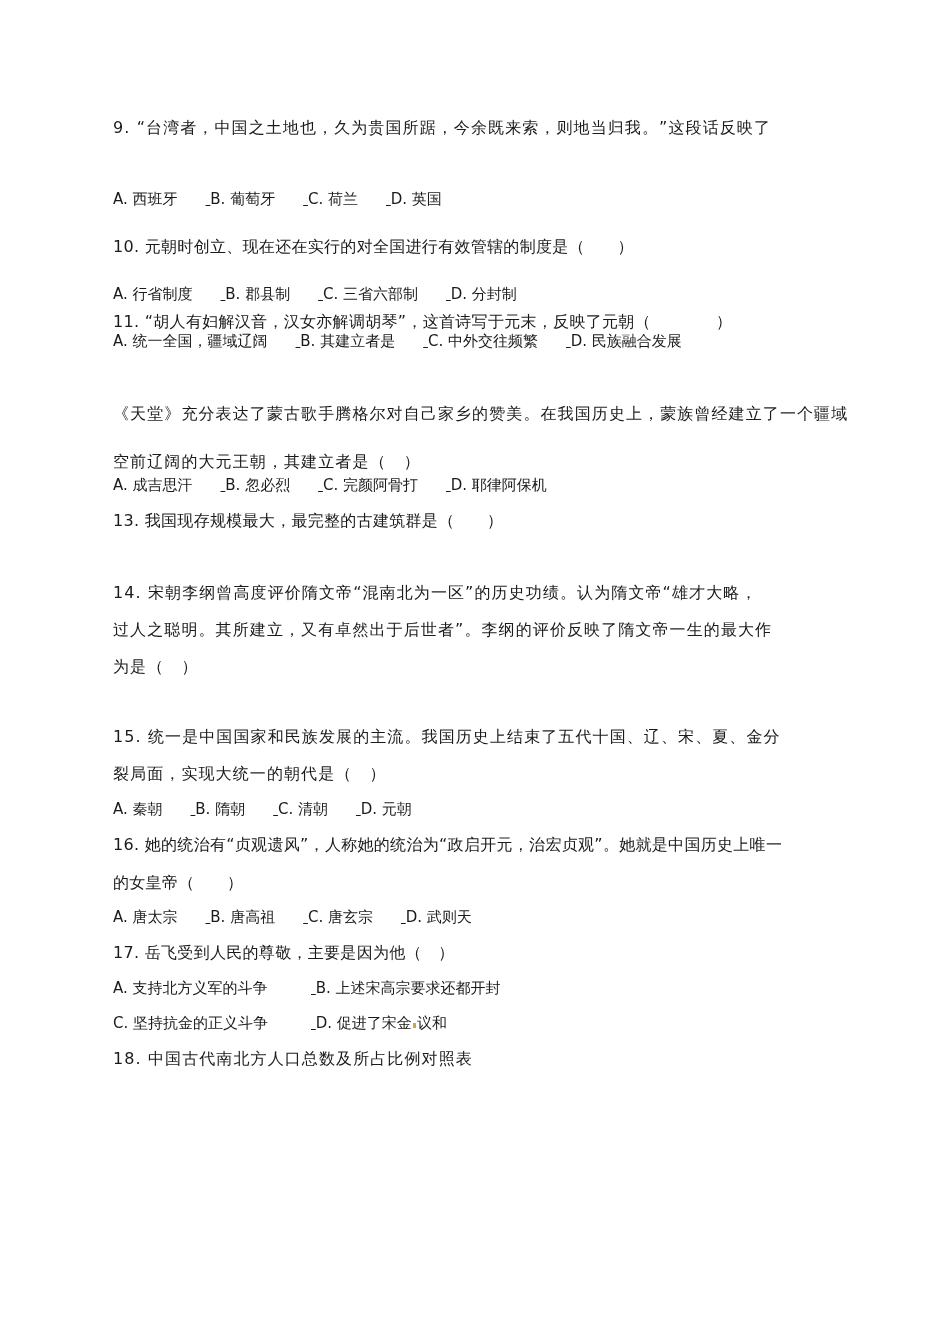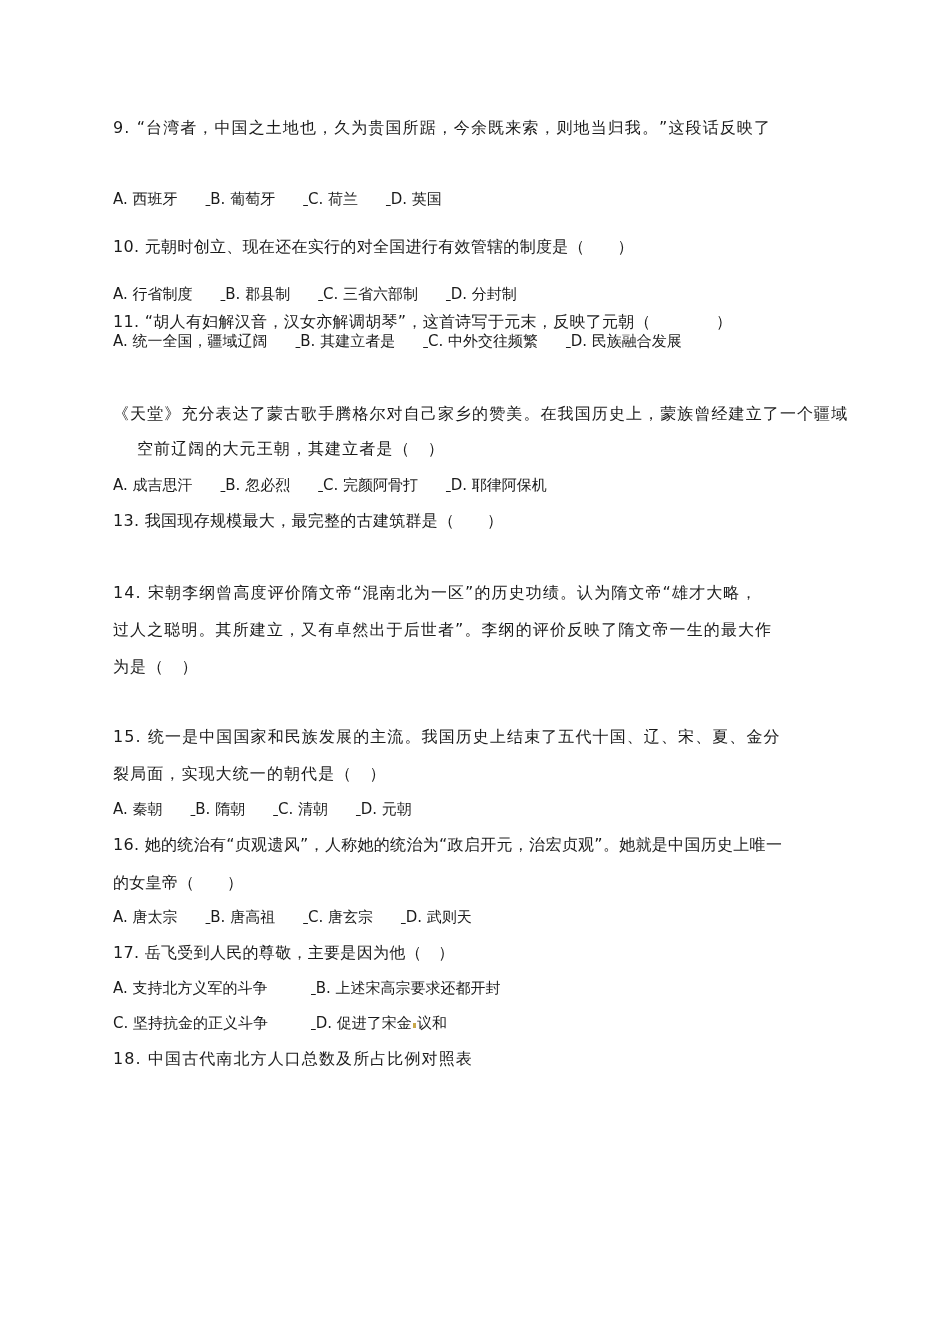--- a/index.html
+++ b/index.html
@@ -82,21 +82,21 @@
 
   <div class="line" style="top:312px;">11. “胡人有妇解汉音，汉女亦解调胡琴”，这首诗写于元末，反映了元朝（　　　　）</div>
   <div class="opts" style="top:331px;">
     <span class="opt">A. 统一全国，疆域辽阔</span>
     <span class="opt">B. 其建立者是</span>
     <span class="opt">C. 中外交往频繁</span>
     <span class="opt">D. 民族融合发展</span>
   </div>
 
   <div class="line wide" style="top:404px;">《天堂》充分表达了蒙古歌手腾格尔对自己家乡的赞美。在我国历史上，蒙族曾经建立了一个疆域</div>
-  <div class="line wide" style="top:439px;margin-left:24px;">空前辽阔的大元王朝，其建立者是（　）</div>
+  <div class="line wide" style="top:452px;">空前辽阔的大元王朝，其建立者是（　）</div>
   <div class="opts" style="top:475px;">
     <span class="opt">A. 成吉思汗</span>
     <span class="opt">B. 忽必烈</span>
     <span class="opt">C. 完颜阿骨打</span>
     <span class="opt">D. 耶律阿保机</span>
   </div>
 
   <div class="line" style="top:511px;">13. 我国现存规模最大，最完整的古建筑群是（　　）</div>
 
   <div class="line wide" style="top:583px;">14. 宋朝李纲曾高度评价隋文帝“混南北为一区”的历史功绩。认为隋文帝“雄才大略，</div>

